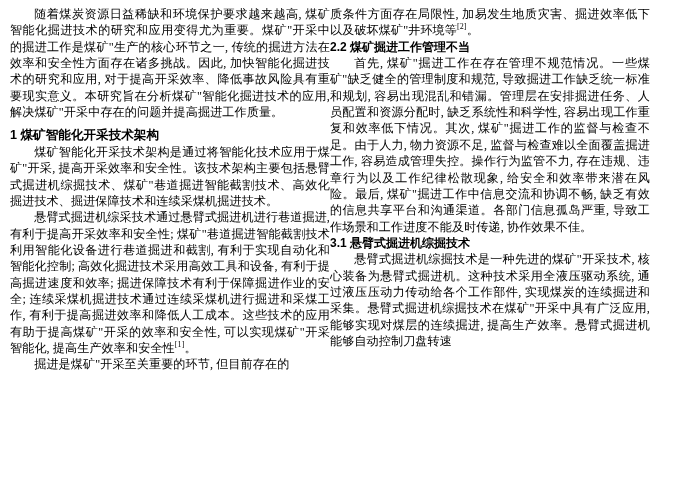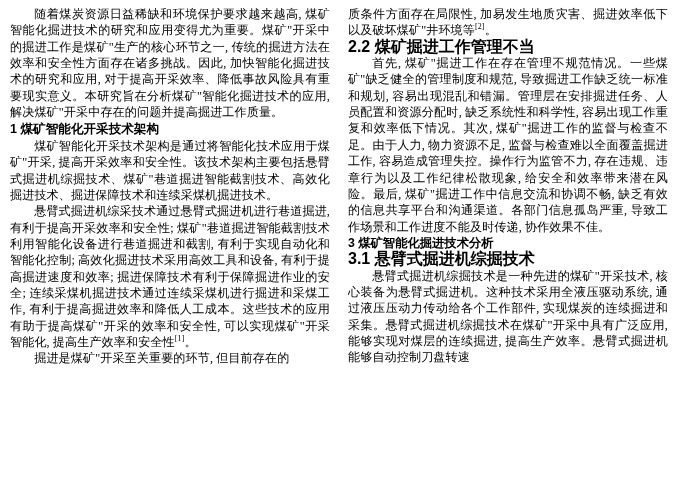--- a/index.html
+++ b/index.html
@@ -15,59 +15,58 @@
     color: #000000;
   }
   .page {
     position: relative;
     width: 601px;
     height: 504px;
     box-sizing: border-box;
     padding: 6px 10px 4px 10px;
     display: flex;
     flex-direction: row;
-    gap: 18px;
   }
   .col {
     width: 320px;
     flex: 0 0 320px;
   }
   p {
     margin: 0;
     font-size: 12.1px;
     line-height: 16.35px;
     text-align: justify;
     text-justify: inter-ideograph;
     letter-spacing: 0.1px;
   }
   p.body {
     text-indent: 2em;
   }
   p.noind {
     text-indent: 0;
   }
   h2.h1 {
-    margin: 1px 0 0 0;
+    margin: 7px 0 0 0;
     font-size: 12.6px;
     line-height: 16.6px;
     font-weight: bold;
     text-indent: 0;
     font-family: "Liberation Sans", sans-serif;
   }
   h3.h2 {
     margin: 0;
     font-size: 12.3px;
     line-height: 16.4px;
     font-weight: bold;
     text-indent: 0;
     font-family: "Liberation Sans", sans-serif;
   }
   h4.h3 {
     margin: 0;
-    font-size: 16px;
+    font-size: 12px;
     line-height: 16.4px;
     font-weight: bold;
     text-indent: 0;
     font-family: "Liberation Sans", sans-serif;
   }
   sup {
     font-size: 8px;
     vertical-align: super;
     line-height: 0;
   }
@@ -82,18 +81,17 @@
     <h2 class="h1">1 煤矿智能化开采技术架构</h2>
     <p class="body">煤矿智能化开采技术架构是通过将智能化技术应用于煤矿"开采, 提高开采效率和安全性。该技术架构主要包括悬臂式掘进机综掘技术、煤矿"巷道掘进智能截割技术、高效化掘进技术、掘进保障技术和连续采煤机掘进技术。</p>
     <p class="body"><span>悬臂式掘进机综采技术通过悬臂式掘进机进行巷道掘进, 有利于提高开采效率和安全性; 煤矿"巷道掘进智能截割技术利用智能化设备进行巷道掘进和截割, 有利于实现自动化和智能化控制; 高效化掘进技术采用高效工具和设备, 有利于提高掘进速度和效率; 掘进保障技术有利于保障掘进作业的安全; 连续采煤机掘进技术通过连续采煤机进行掘进和采煤工作, 有利于提高掘进效率和降低人工成本。这些技术的应用有助于提高煤矿"开采的效率和安全性, 可以实现煤矿"开采智能化, 提高生产效率和安全性</span><sup>[1]</sup><span>。</span></p>
     <p class="body">掘进是煤矿"开采至关重要的环节, 但目前存在的</p>
   </div>
 
   <div class="col">
     <p class="noind"><span>质条件方面存在局限性, 加易发生地质灾害、掘进效率低下以及破坏煤矿"井环境等</span><sup>[2]</sup><span>。</span></p>
     <h4 class="h3">2.2 煤矿掘进工作管理不当</h4>
     <p class="body">首先, 煤矿"掘进工作在存在管理不规范情况。一些煤矿"缺乏健全的管理制度和规范, 导致掘进工作缺乏统一标准和规划, 容易出现混乱和错漏。管理层在安排掘进任务、人员配置和资源分配时, 缺乏系统性和科学性, 容易出现工作重复和效率低下情况。其次, 煤矿"掘进工作的监督与检查不足。由于人力, 物力资源不足, 监督与检查难以全面覆盖掘进工作, 容易造成管理失控。操作行为监管不力, 存在违规、违章行为以及工作纪律松散现象, 给安全和效率带来潜在风险。最后, 煤矿"掘进工作中信息交流和协调不畅, 缺乏有效的信息共享平台和沟通渠道。各部门信息孤岛严重, 导致工作场景和工作进度不能及时传递, 协作效果不佳。</p>
-    <h3 class="h2">3 煤矿智能化掘进技术分析</h3>
     <h4 class="h3">3.1 悬臂式掘进机综掘技术</h4>
     <p class="body">悬臂式掘进机综掘技术是一种先进的煤矿"开采技术, 核心装备为悬臂式掘进机。这种技术采用全液压驱动系统, 通过液压压动力传动给各个工作部件, 实现煤炭的连续掘进和采集。悬臂式掘进机综掘技术在煤矿"开采中具有广泛应用, 能够实现对煤层的连续掘进, 提高生产效率。悬臂式掘进机能够自动控制刀盘转速</p>
   </div>
 
 </div>
 
 </body></html>

